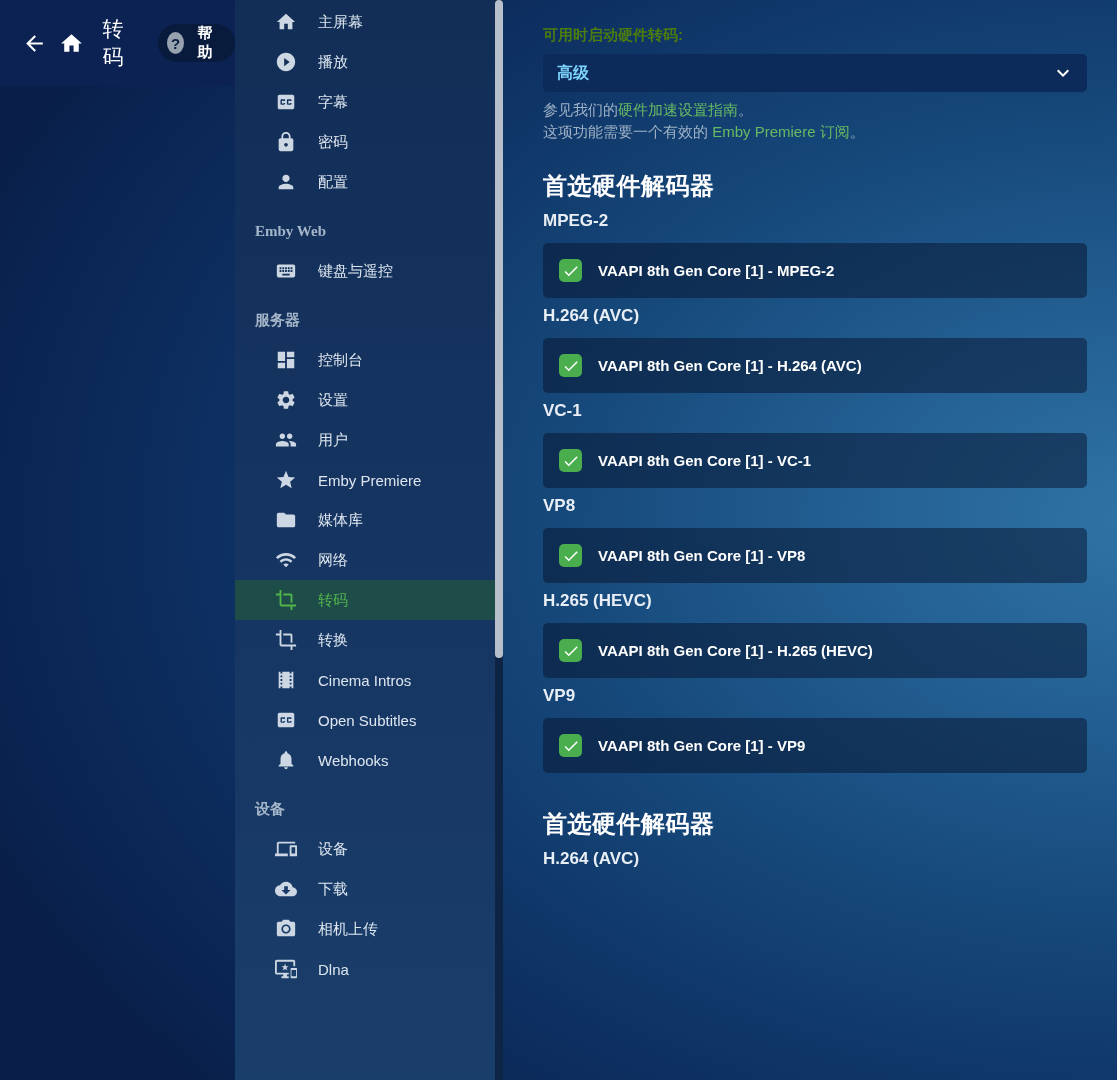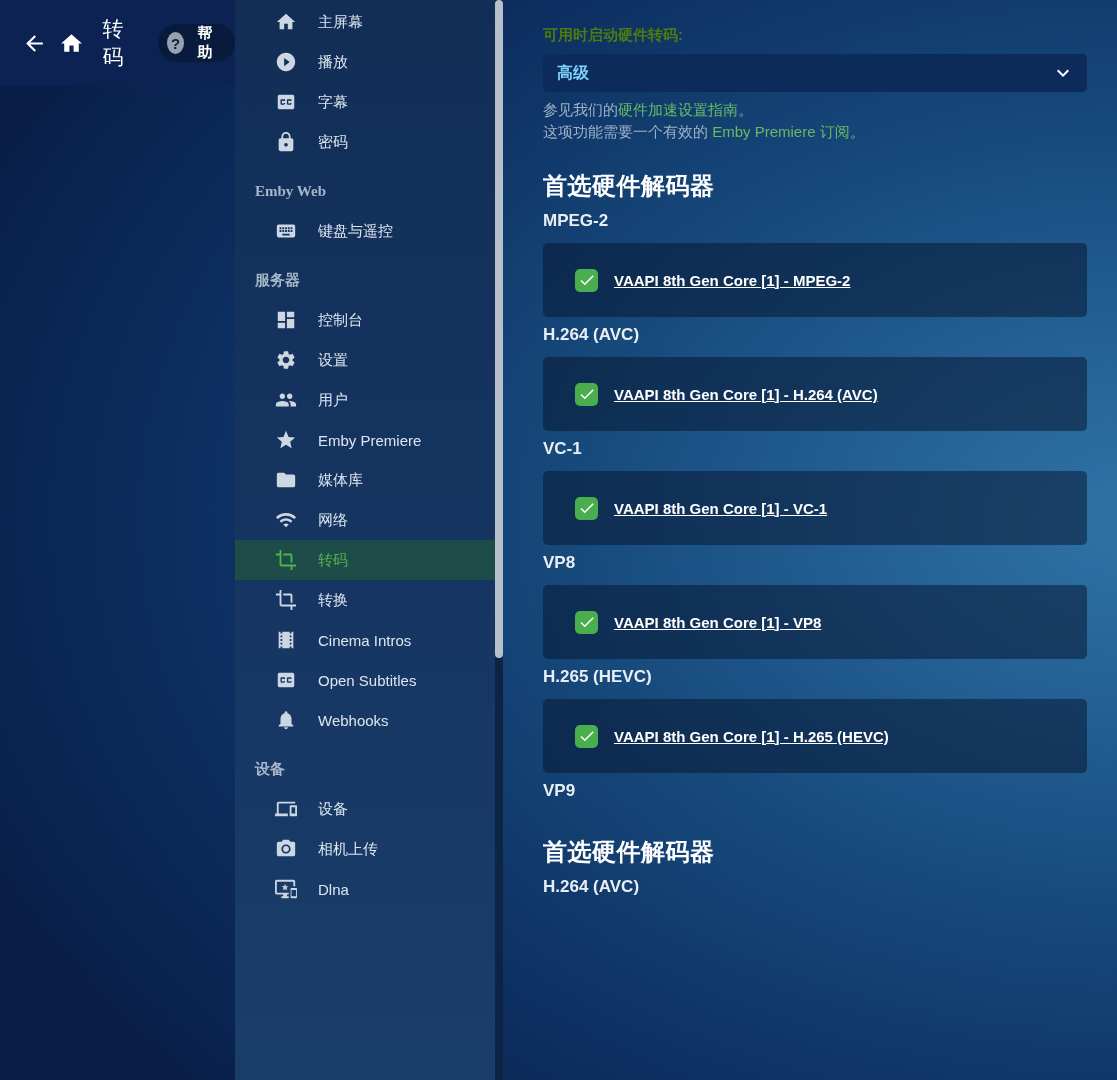--- a/index.html
+++ b/index.html
@@ -82,23 +82,23 @@
   .hint.first { margin-top:7px; }
   .hint a { color:var(--link,#68ba62); text-decoration:none; cursor:pointer; }
 
   .section-title {
     margin-top:26px; font-size:24px; font-weight:700; color:#fff;
     line-height:34px; letter-spacing:0.5px;
   }
   .section-title.encoders { margin-top:34px; }
   .codec-sub { margin-top:8px; font-size:17px; font-weight:700; color:#e9eef5; }
   .option-card {
-    margin-top:12px; height:74px; background:rgba(8,22,48,0.52);
+    margin-top:12px; height:55px; background:rgba(8,22,48,0.52);
     border-radius:5px; display:flex; align-items:center; gap:16px;
-    padding-left:32px; cursor:pointer;text-decoration:underline;
+    padding-left:16px; cursor:pointer;
   }
   .checkbox {
     width:23px; height:23px; border-radius:5px; flex:0 0 23px;
     background:var(--checkbox,#4aae4f);
     display:flex; align-items:center; justify-content:center;
   }
   .checkbox svg { width:18px; height:18px; fill:#ffffff; }
   .option-label { font-size:15px; font-weight:700; color:#fff; }
 </style>
 </head>
@@ -150,20 +150,28 @@
           <span>字幕</span>
         </div>
         <div class="side-item">
           <span class="ic">
             <svg viewBox="0 0 24 24">
               <path d="M18 8h-1V6c0-2.76-2.24-5-5-5S7 3.24 7 6v2H6c-1.1 0-2 .9-2 2v10c0 1.1.9 2 2 2h12c1.1 0 2-.9 2-2V10c0-1.1-.9-2-2-2zm-6 9c-1.1 0-2-.9-2-2s.9-2 2-2 2 .9 2 2-.9 2-2 2zm3.1-9H8.9V6c0-1.71 1.39-3.1 3.1-3.1 1.71 0 3.1 1.39 3.1 3.1v2z"></path>
             </svg>
           </span>
           <span>密码</span>
         </div>
+        <div class="side-item">
+          <span class="ic">
+            <svg viewBox="0 0 24 24">
+              <path d="M12 12c2.21 0 4-1.79 4-4s-1.79-4-4-4-4 1.79-4 4 1.79 4 4 4zm0 2c-2.67 0-8 1.34-8 4v2h16v-2c0-2.66-5.33-4-8-4z"></path>
+            </svg>
+          </span>
+          <span>配置</span>
+        </div>
         <div class="side-header">Emby Web</div>
         <div class="side-item">
           <span class="ic">
             <svg viewBox="0 0 24 24">
               <path d="M20 5H4c-1.1 0-1.99.9-1.99 2L2 17c0 1.1.9 2 2 2h16c1.1 0 2-.9 2-2V7c0-1.1-.9-2-2-2zm-9 3h2v2h-2V8zm0 3h2v2h-2v-2zM8 8h2v2H8V8zm0 3h2v2H8v-2zm-1 2H5v-2h2v2zm0-3H5V8h2v2zm9 7H8v-2h8v2zm0-4h-2v-2h2v2zm0-3h-2V8h2v2zm3 3h-2v-2h2v2zm0-3h-2V8h2v2z"></path>
             </svg>
           </span>
           <span>键盘与遥控</span>
         </div>
         <div class="side-header">服务器</div>
@@ -256,20 +264,28 @@
           <span>Webhooks</span>
         </div>
         <div class="side-header">设备</div>
         <div class="side-item">
           <span class="ic">
             <svg viewBox="0 0 24 24">
               <path d="M4 6h18V4H4c-1.1 0-2 .9-2 2v11H0v3h14v-3H4V6zm19 2h-6c-.55 0-1 .45-1 1v10c0 .55.45 1 1 1h6c.55 0 1-.45 1-1V9c0-.55-.45-1-1-1zm-1 9h-4v-7h4v7z"></path>
             </svg>
           </span>
           <span>设备</span>
+        </div>
+        <div class="side-item">
+          <span class="ic">
+            <svg viewBox="0 0 24 24">
+              <path d="M19.35 10.04C18.67 6.59 15.64 4 12 4 9.11 4 6.6 5.64 5.35 8.04 2.34 8.36 0 10.91 0 14c0 3.31 2.69 6 6 6h13c2.76 0 5-2.24 5-5 0-2.64-2.05-4.78-4.65-4.96zM17 13l-5 5-5-5h3V9h4v4h3z"></path>
+            </svg>
+          </span>
+          <span>下载</span>
         </div>
         <div class="side-item">
           <span class="ic">
             <svg viewBox="0 0 24 24">
               <path d="M12 15.2c1.77 0 3.2-1.43 3.2-3.2s-1.43-3.2-3.2-3.2-3.2 1.43-3.2 3.2 1.43 3.2 3.2 3.2zM9 2L7.17 4H4c-1.1 0-2 .9-2 2v12c0 1.1.9 2 2 2h16c1.1 0 2-.9 2-2V6c0-1.1-.9-2-2-2h-3.17L15 2H9zm3 15c-2.76 0-5-2.24-5-5s2.24-5 5-5 5 2.24 5 5-2.24 5-5 5z"></path>
             </svg>
           </span>
           <span>相机上传</span>
         </div>
         <div class="side-item">
@@ -340,20 +356,28 @@
           <div class="codec-sub">H.265 (HEVC)</div>
           <div class="option-card">
             <span class="checkbox">
               <svg viewBox="0 0 24 24">
                 <path d="M9 16.17L4.83 12l-1.42 1.41L9 19 21 7l-1.41-1.41z"></path>
               </svg>
             </span>
             <span class="option-label">VAAPI 8th Gen Core [1] - H.265 (HEVC)</span>
           </div>
           <div class="codec-sub">VP9</div>
+          <div class="option-card">
+            <span class="checkbox">
+              <svg viewBox="0 0 24 24">
+                <path d="M9 16.17L4.83 12l-1.42 1.41L9 19 21 7l-1.41-1.41z"></path>
+              </svg>
+            </span>
+            <span class="option-label">VAAPI 8th Gen Core [1] - VP9</span>
+          </div>
         </div>
 
       <h2 class="section-title encoders">首选硬件解码器</h2>
       <div id="encoder-groups">
           <div class="codec-sub">H.264 (AVC)</div>
         </div>
     </main>
   </div>
 </div>
 

